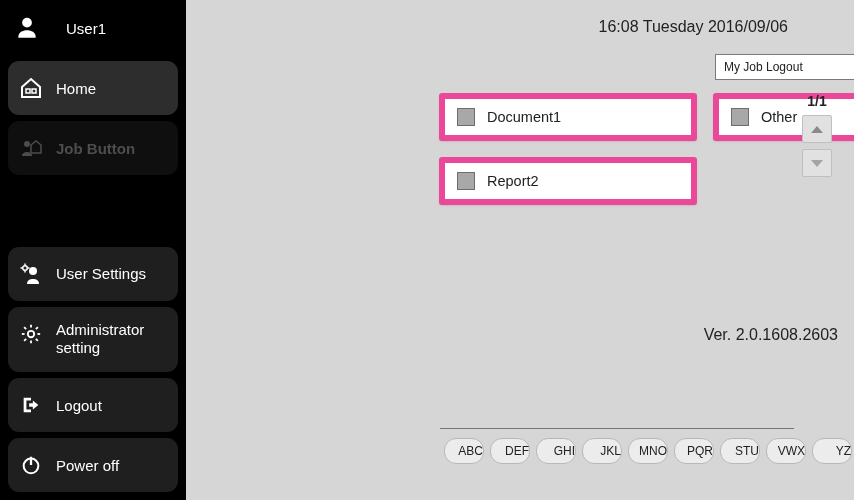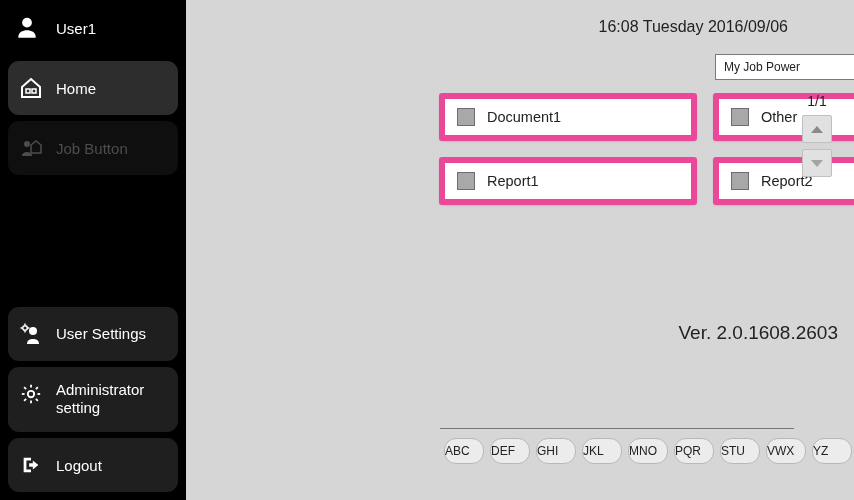--- a/index.html
+++ b/index.html
@@ -4,51 +4,51 @@
 <style>
   * { box-sizing: border-box; margin: 0; padding: 0; font-family: Arial, Helvetica, sans-serif; }
   html, body { width: 854px; height: 500px; overflow: hidden; }
   body { display: flex; background: #d6d6d6; }
 
   
   .sidebar { width: 186px; height: 500px; background: #000; display: flex; flex-direction: column; padding: 8px 8px 8px 8px; }
   .sidebar-top { display: flex; flex-direction: column; gap: 6px; }
   .sidebar-bottom { display: flex; flex-direction: column; gap: 6px; margin-top: auto; }
 
-  .user-block { display: flex; align-items: center; gap: 16px; padding: 6px 6px 12px 6px; color: #fff; font-size: 15px; }
+  .user-block { display: flex; align-items: center; gap: 26px; padding: 6px 6px 12px 6px; color: #fff; font-size: 15px; }
 
   .nav-item { display: flex; align-items: center; gap: 12px; padding: 14px 10px; border-radius: 11px; color: #fff; font-size: 15px; cursor: pointer; background: #1f1f1f; }
   .nav-item.active { background: #2d2d2d; }
-  .nav-item.disabled { color: #4d4d4d; cursor: default; background: #0f0f0f; }
+  .nav-item.disabled { color: #4d4d4d; cursor: default; background: #0f0f0f; font-weight: bold; }
   .nav-item .icon-slot { width: 26px; height: 26px; display: flex; align-items: center; justify-content: center; }
   .nav-item.two-line { align-items: flex-start; }
   .nav-item.two-line .label-stack { display: flex; flex-direction: column; line-height: 1.25; }
 
   
   .main { flex: 1; height: 352px; position: relative; background: #d6d6d6; }
   .datetime { position: absolute; top: 18px; left: 0; right: 66px; text-align: right; color: #222; font-size: 16px; font-weight: 500; }
 
   .dropdown { position: absolute; top: 54px; left: 529px; width: 258px; height: 26px; background: #fff; border: 1px solid #7a7a7a; display: flex; align-items: center; padding: 0 8px; font-size: 12px; color: #222; cursor: pointer; }
 
   .job-area { position: absolute; top: 93px; left: 253px; width: 535px; display: flex; flex-wrap: wrap; gap: 16px 16px; }
   .job-btn { width: 258px; height: 48px; background: #fff; border: 6px solid #ec4899; border-radius: 3px; display: flex; align-items: center; gap: 12px; padding: 0 12px; font-size: 14.5px; color: #222; cursor: pointer; box-shadow: 0 1px 2px rgba(0,0,0,0.1); }
   .job-btn .sq { width: 18px; height: 18px; background: #a8a8a8; border: 1px solid #6d6d6d; }
 
-  .page-ctrl { position: absolute; top: 93px; right: 22px; display: flex; flex-direction: column; align-items: center; gap: 6px; }
+  .page-ctrl { position: absolute; top: 93px; right: 22px; display: flex; flex-direction: column; align-items: center; gap: 6px; font-weight: bold; }
   .page-label { font-size: 14px; color: #222; }
   .page-arrow { width: 30px; height: 28px; background: #e1e1e1; border: 1px solid #bfbfbf; display: flex; align-items: center; justify-content: center; border-radius: 2px; }
   .page-arrow .tri-up { border-left: 6px solid transparent; border-right: 6px solid transparent; border-bottom: 7px solid #8a8a8a; }
   .page-arrow .tri-dn { border-left: 6px solid transparent; border-right: 6px solid transparent; border-top: 7px solid #a4a4a4; }
 
   .divider { position: absolute; left: 254px; right: 60px; top: 428px; height: 1px; background: #777; }
 
   .alpha-row { position: absolute; left: 258px; top: 438px; display: flex; gap: 6px; }
-  .alpha-btn { width: 40px; height: 26px; background: #ececec; border: 1px solid #b8b8b8; border-radius: 12px; font-size: 12px; color: #222; display: flex; align-items: center; justify-content: flex-start; cursor: pointer; }
-
-  .version { position: absolute; right: 16px; bottom: 8px; font-size: 19px; color: #222; }
+  .alpha-btn { width: 40px; height: 26px; background: #ececec; border: 1px solid #b8b8b8; border-radius: 12px; font-size: 12px; color: #222; display: flex; align-items: center; justify-content: flex-end; cursor: pointer; }
+
+  .version { position: absolute; right: 16px; bottom: 8px; font-size: 16px; color: #222; }
 </style>
 </head>
 <body>
 
 <div class="sidebar">
   <div class="sidebar-top">
     <div class="user-block">
       <span class="icon-slot">
         <svg width="26" height="26" viewBox="0 0 24 24">
             <circle cx="12" cy="8" r="4.5" fill="#fff"></circle>
@@ -124,46 +124,51 @@
     <div class="nav-item">
       <span class="icon-slot">
         <svg width="22" height="22" viewBox="0 0 24 24">
             <path d="M4 4h8v3H7v10h5v3H4V4z" fill="#fff"></path>
             <path d="M14 7l6 5-6 5v-3h-4v-4h4V7z" fill="#fff"></path>
           </svg>
       </span>
       <span>Logout</span>
     </div>
 
+    <div class="nav-item">
+      <span class="icon-slot">
+        <svg width="22" height="22" viewBox="0 0 24 24">
+            <circle cx="12" cy="13" r="8" fill="none" stroke="#fff" stroke-width="2.2"></circle>
+            <line x1="12" y1="3" x2="12" y2="12" stroke="#fff" stroke-width="2.5"></line>
+          </svg>
+      </span>
+      <span>Power off</span>
+    </div>
   </div>
 </div>
 
 <div class="main">
   <div class="datetime">16:08 Tuesday 2016/09/06</div>
 
   <div class="dropdown">
-    <span>My Job Power</span>
+    <span>My Job Logout</span>
 
   </div>
 
   <div class="job-area">
     <div class="job-btn">
       <span class="sq"></span>
       <span>Document1</span>
     </div>
     <div class="job-btn">
       <span class="sq"></span>
       <span>Other</span>
     </div>
     <div class="job-btn">
       <span class="sq"></span>
-      <span>Report1</span>
-    </div>
-    <div class="job-btn">
-      <span class="sq"></span>
       <span>Report2</span>
     </div>
   </div>
 
   <div class="page-ctrl">
     <div class="page-label">1/1</div>
     <div class="page-arrow">
         <span class="tri-up"></span>
       </div>
     <div class="page-arrow">

